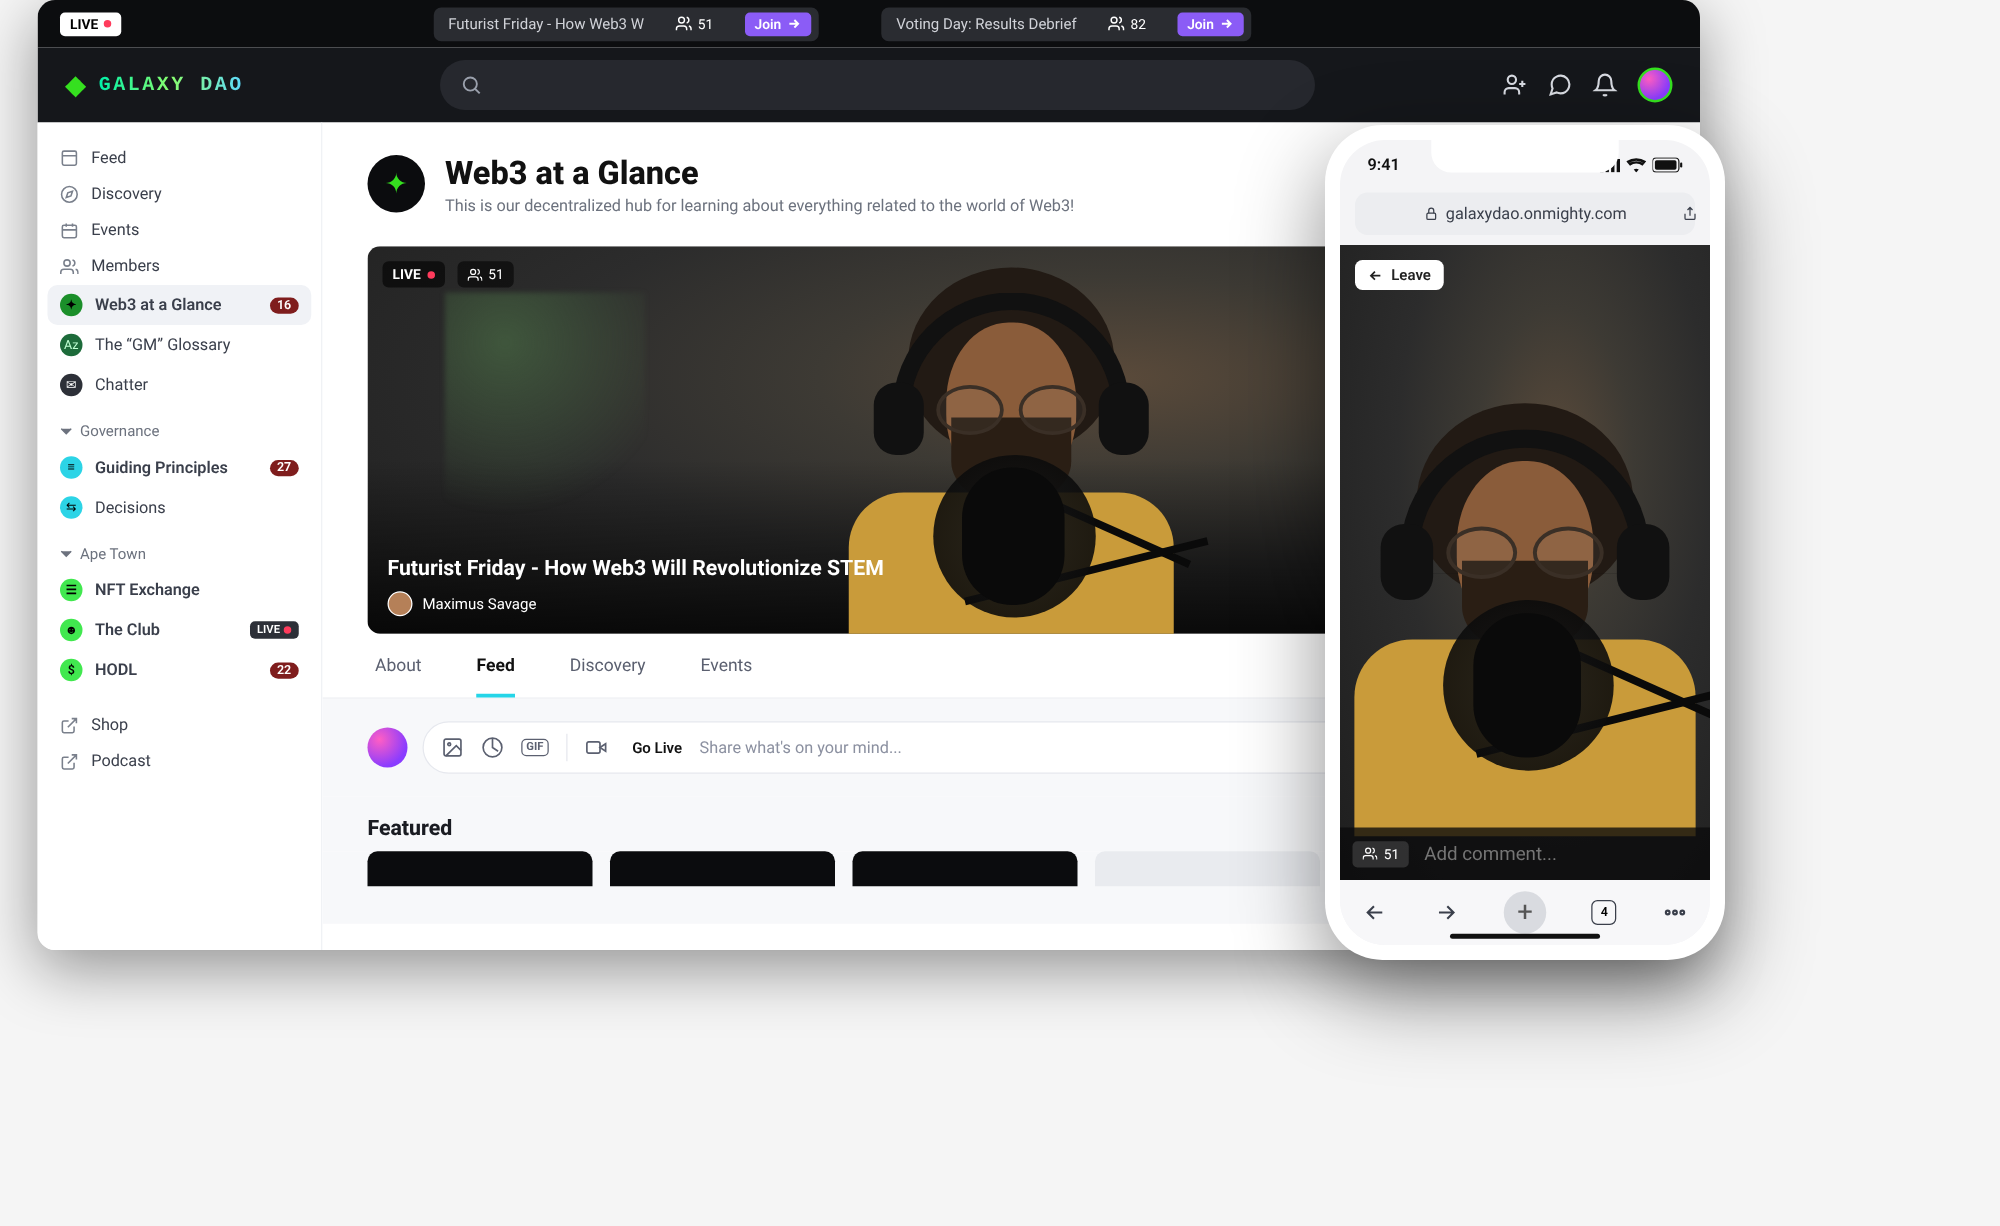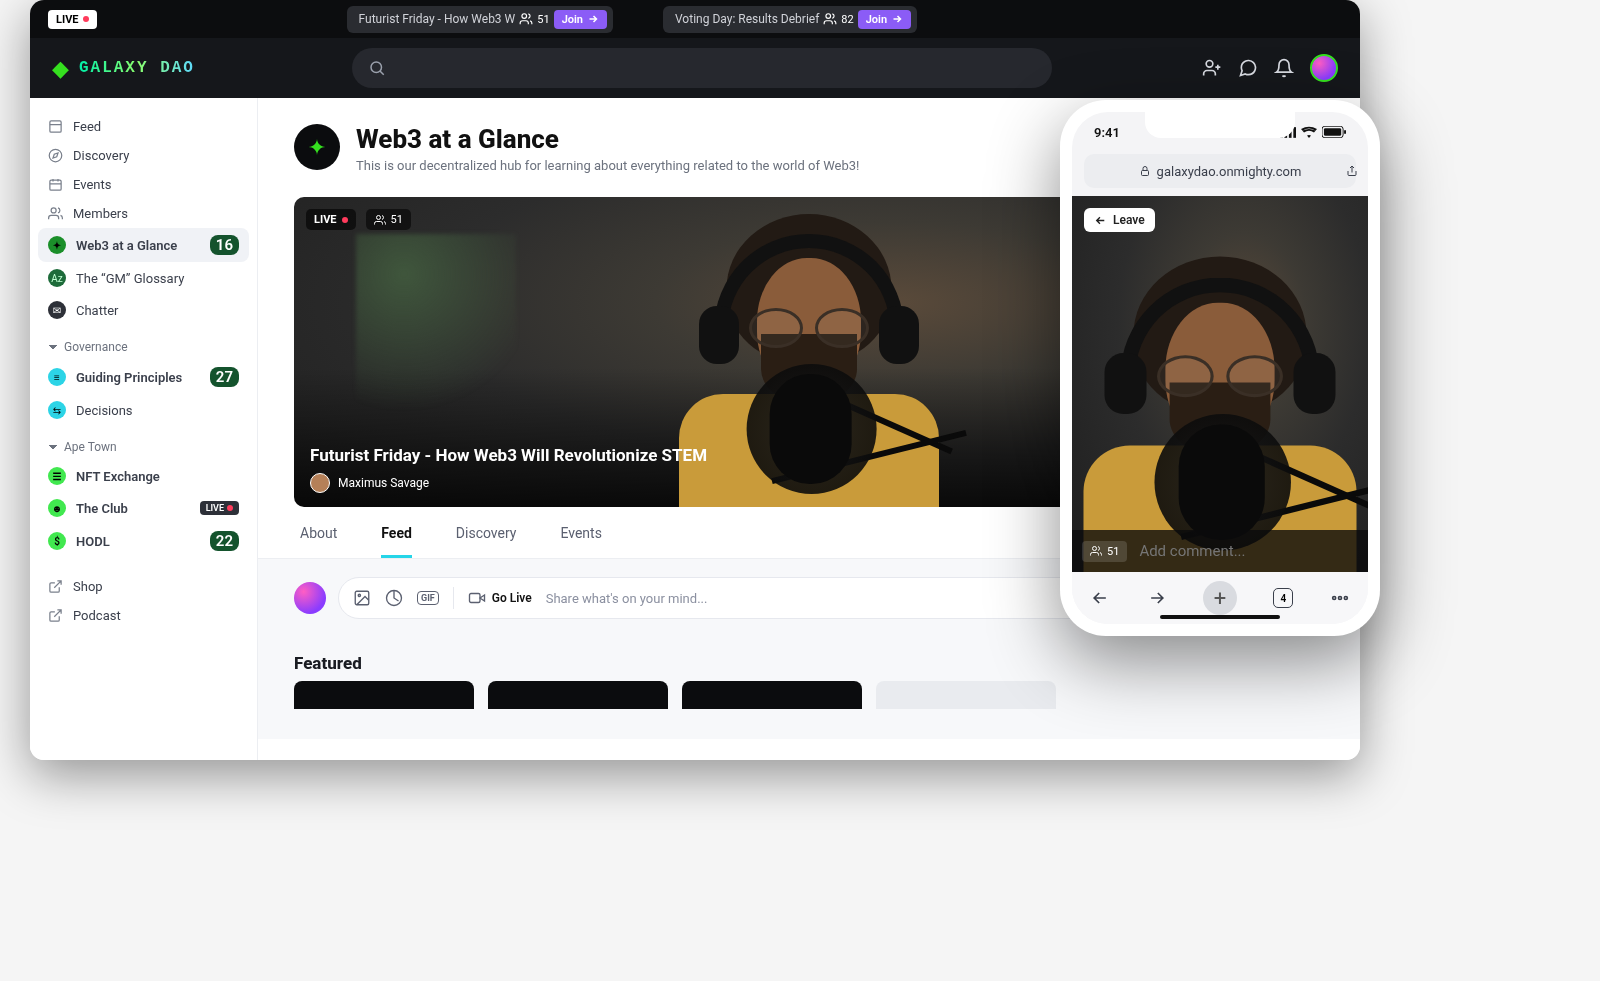--- a/index.html
+++ b/index.html
@@ -29,21 +29,21 @@
   .live-pill-small {
     background: #fff; color:#000;
     font-size: 11px; font-weight:700;
     padding: 3px 8px; border-radius:4px;
     display:inline-flex; align-items:center; gap:4px;
   }
   .red-dot { width:6px;height:6px;border-radius:50%;background:#ff3b5c;display:inline-block; }
   .event-chips { display:flex; gap:50px; }
   .event-chip {
     background:#2a2c31; border-radius:6px;
-    display:flex; align-items:center; gap:4px;
+    display:flex; align-items:center; gap:25px;
     padding:4px 6px 4px 12px; color:#d0d2d8; font-size:12px;
   }
   .chip-count { display:flex; align-items:center; gap:4px; color:#fff; font-size:11px; }
   .join-btn {
     background:#8b5cf6; color:#fff; font-size:11px; font-weight:600;
     padding:3px 8px; border-radius:4px; display:flex; align-items:center; gap:4px;
     border:none; cursor:pointer;
   }
 
   
@@ -78,21 +78,21 @@
     padding:7px 18px; cursor:pointer; color:#3a3f4b;
   }
   .nav-item svg, .link-item svg { width:15px;height:15px; stroke:#7a808c; fill:none; stroke-width:2; }
   .section-title {
     display:flex; align-items:center; gap:6px;
     padding:14px 18px 6px; font-size:12px; color:#6c727e;
   }
   .section-title svg { width:10px;height:10px; stroke:#6c727e; fill:#6c727e; }
   .group-item .dot { width:18px;height:18px;border-radius:50%;display:flex;align-items:center;justify-content:center;font-size:10px;color:#000; }
   .active-item { background:#f0f2f6; border-radius:8px; margin:0 8px; padding:7px 10px; font-weight:600; }
-  .badge { margin-left:auto; background:#14532d; color:#fff; font-size:15px; padding:1px 6px; border-radius:8px; font-weight:600; }
+  .badge { margin-left:auto; background:#7f1d1d; color:#fff; font-size:10px; padding:1px 6px; border-radius:8px; font-weight:600; }
   .live-badge { margin-left:auto; background:#2d3038; color:#fff; font-size:9px; padding:2px 6px; border-radius:4px; display:flex;align-items:center;gap:3px; }
 
   
   .main { flex:1; overflow:auto; background:#fff; }
   .page-header { display:flex; gap:16px; padding:26px 36px 10px; align-items:flex-start; }
   .space-avatar { width:46px;height:46px;border-radius:50%;background:#0b0c0e;display:flex;align-items:center;justify-content:center; }
   .page-title { font-size:26px; font-weight:800; color:#111; }
   .page-desc { font-size:13px; color:#6c727e; margin-top:4px; }
   .plus-btn { margin-left:auto; width:30px;height:30px;border-radius:6px;background:#25d5e8;color:#fff;
     display:flex;align-items:center;justify-content:center;font-size:22px;font-weight:300;cursor:pointer;border:none; }
@@ -139,34 +139,34 @@
   .tab { padding-bottom:14px; cursor:pointer; }
   .tab.active { color:#111; font-weight:700; border-bottom:3px solid #25d5e8; }
 
   .composer-row { background:#f7f8fa; padding:18px 36px; display:flex; align-items:center; gap:12px; }
   .composer {
     flex:1; background:#fff; border:1px solid #e6e8ee; border-radius:24px; height:42px;
     display:flex; align-items:center; padding:0 14px; gap:14px; font-size:13px; color:#8b90a0;
   }
   .composer .sep{width:1px;height:22px;background:#e6e8ee;}
   .composer svg{width:18px;height:18px;stroke:#5b6070;fill:none;stroke-width:1.8;}
-  .golive-btn{display:flex;align-items:center;gap:6px;color:#111;font-size:12px;font-weight:600;background:none;border:none;cursor:pointer;}
+  .golive-btn{display:flex;align-items:center;gap:20px;color:#111;font-size:12px;font-weight:600;background:none;border:none;cursor:pointer;}
   .gif-ico{font-size:9px;font-weight:700;border:1.5px solid #5b6070;border-radius:4px;padding:1px 3px;color:#5b6070;}
   .avatar-sm2{width:32px;height:32px;border-radius:50%;
     background: radial-gradient(circle at 30% 30%, #ff5ec4, #8a3cff 70%);}
 
   .featured-label{padding:16px 36px 8px;font-size:17px;font-weight:800;color:#1a1c22;background:#f7f8fa;}
   .featured-row{background:#f7f8fa;padding:0 36px 30px;display:flex;gap:14px;}
   .card{flex:0 0 180px;height:28px;background:#0b0c0e;border-radius:8px 8px 0 0;}
   .card.faded{background:#e9ebef;}
 
   
   .phone{
     position:absolute; right:220px; top:100px;
-    width:320px; height:536px; background:#fff; border-radius:46px;
+    width:320px; height:668px; background:#fff; border-radius:46px;
     box-shadow:0 25px 70px rgba(0,0,0,.45); padding:12px; 
   }
   .phone-screen{width:100%;height:100%;border-radius:36px;overflow:hidden;background:#f4f4f6;display:flex;flex-direction:column;position:relative;}
   .notch{position:absolute;top:0;left:50%;transform:translateX(-50%);width:150px;height:26px;background:#fff;border-radius:0 0 16px 16px;z-index:3;}
   .ph-status{height:40px;display:flex;align-items:center;justify-content:space-between;padding:0 22px;font-size:13px;font-weight:600;color:#111;}
   .ph-status .right{display:flex;gap:5px;align-items:center;}
   .ph-url{margin:2px 12px 8px;background:#ecedf0;border-radius:10px;height:34px;display:flex;align-items:center;justify-content:center;gap:6px;font-size:13px;color:#3a3f4b;}
   .ph-url svg{width:12px;height:12px;stroke:#3a3f4b;fill:none;stroke-width:2;}
   .share-ico{position:absolute;right:10px;}
   .ph-video{flex:1;position:relative;

